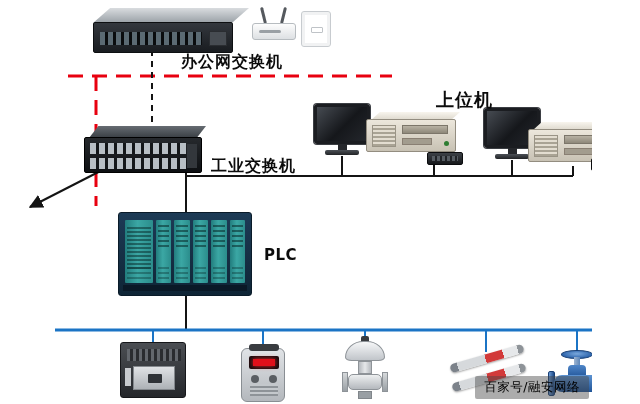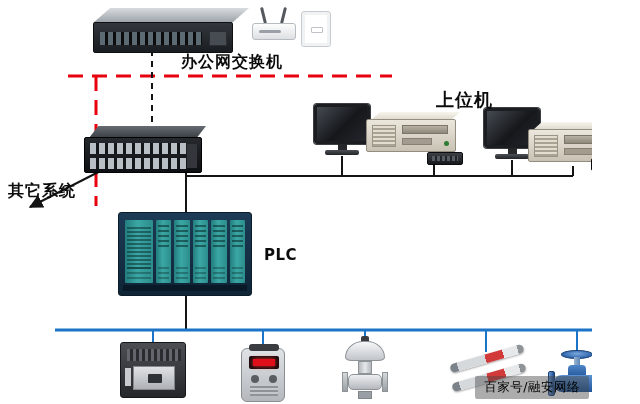--- a/index.html
+++ b/index.html
@@ -211,21 +211,21 @@
 
   <div class="dev ind-switch">
     <div class="is-top"></div>
     <div class="is-front">
       <div class="is-row r1"></div>
       <div class="is-row r2"></div>
       <div class="is-side"></div>
     </div>
   </div>
 
-  <div class="lbl lbl-other">其它系统</div>
+  <div class="lbl lbl-industrial">工业交换机</div>
   <div class="lbl lbl-host">上位机</div>
 
   <div class="dev monitor m1">
     <div class="mon-scr"></div>
     <div class="mon-neck"></div>
     <div class="mon-base"></div>
   </div>
   <div class="dev ipc s1">
     <div class="ipc-top"></div>
     <div class="ipc-face">

